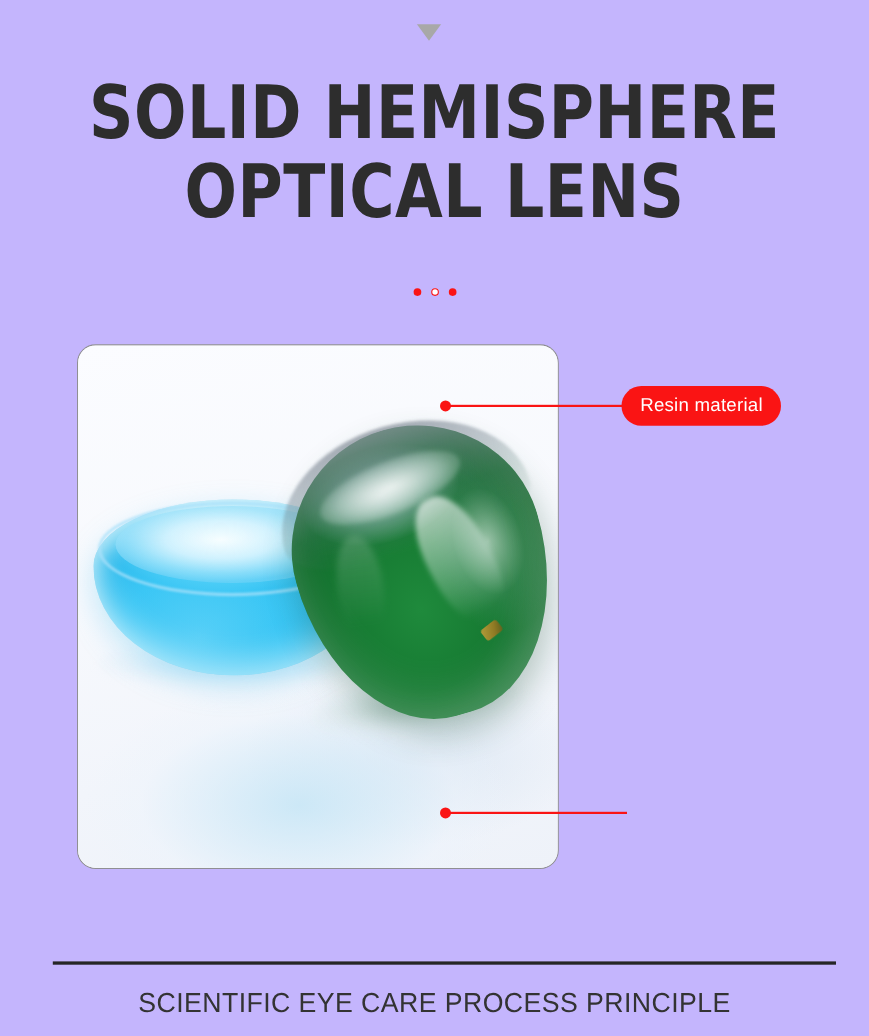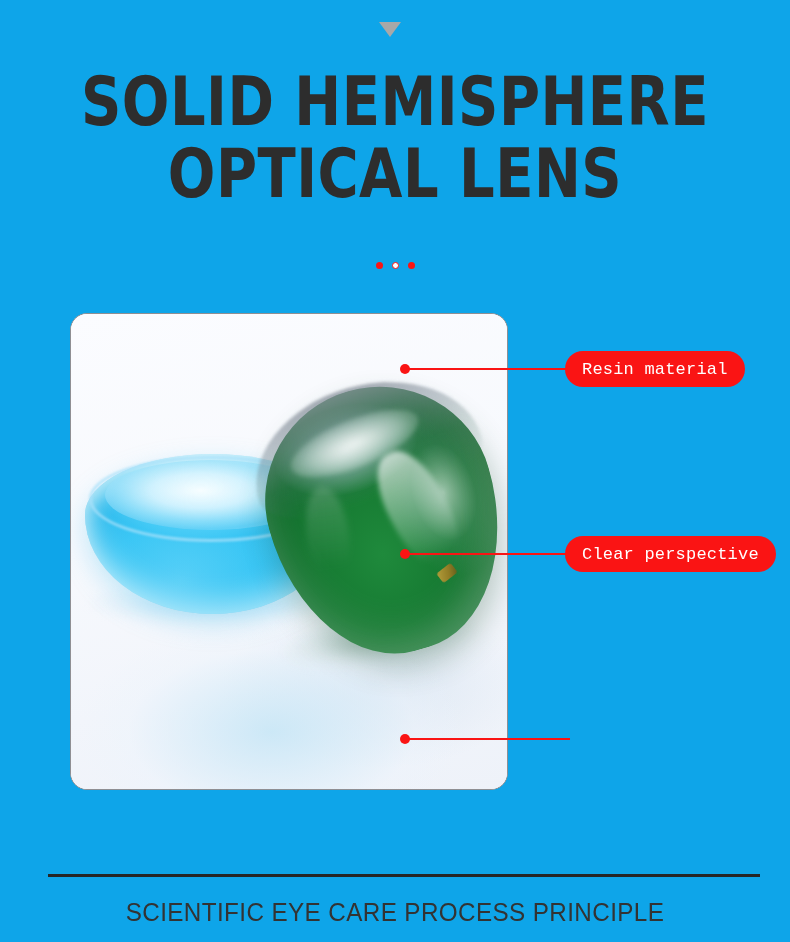--- a/index.html
+++ b/index.html
@@ -10,21 +10,21 @@
   body {
     width: 790px;
     height: 942px;
     font-family: "Liberation Sans", sans-serif;
     overflow: hidden;
   }
   .page {
     position: relative;
     width: 790px;
     height: 942px;
-    background: #0ea5e9;
+    background: #c4b5fd;
   }
 
   
   .triangle-marker {
     position: absolute;
     left: 379px;
     top: 22px;
     width: 0;
     height: 0;
     border-left: 11px solid transparent;
@@ -268,21 +268,20 @@
     color: #ffffff;
     display: flex;
     align-items: center;
     justify-content: center;
     padding: 0 17px;
     font-size: 17px;
     font-weight: 400;
     letter-spacing: 0.2px;
     white-space: nowrap;
     box-sizing: border-box;
-    font-family: Liberation Mono, monospace;
   }
 
   #callout-0 { left: 400px; top: 351px; width: 330px; }
   #callout-0 .callout-line { width: 163px; }
   #callout-0 .callout-pill { left: 165px; }
 
   #callout-1 { left: 400px; top: 536px; width: 330px; }
   #callout-1 .callout-line { width: 163px; }
   #callout-1 .callout-pill { left: 165px; }
 
@@ -350,25 +349,20 @@
       </div>
     </div>
   </div>
 
   <div class="callout" id="callout-0">
     <span class="callout-dot"></span>
     <span class="callout-line"></span>
     <span class="callout-pill">Resin material</span>
   </div>
 
-  <div class="callout" id="callout-1">
-    <span class="callout-dot"></span>
-    <span class="callout-line"></span>
-    <span class="callout-pill">Clear perspective</span>
-  </div>
 
   <div class="callout" id="callout-2">
     <span class="callout-dot"></span>
     <span class="callout-line"></span>
   </div>
 
   <div class="footer-divider"></div>
   <div class="footer-text">SCIENTIFIC EYE CARE PROCESS PRINCIPLE</div>
 
 </div>

